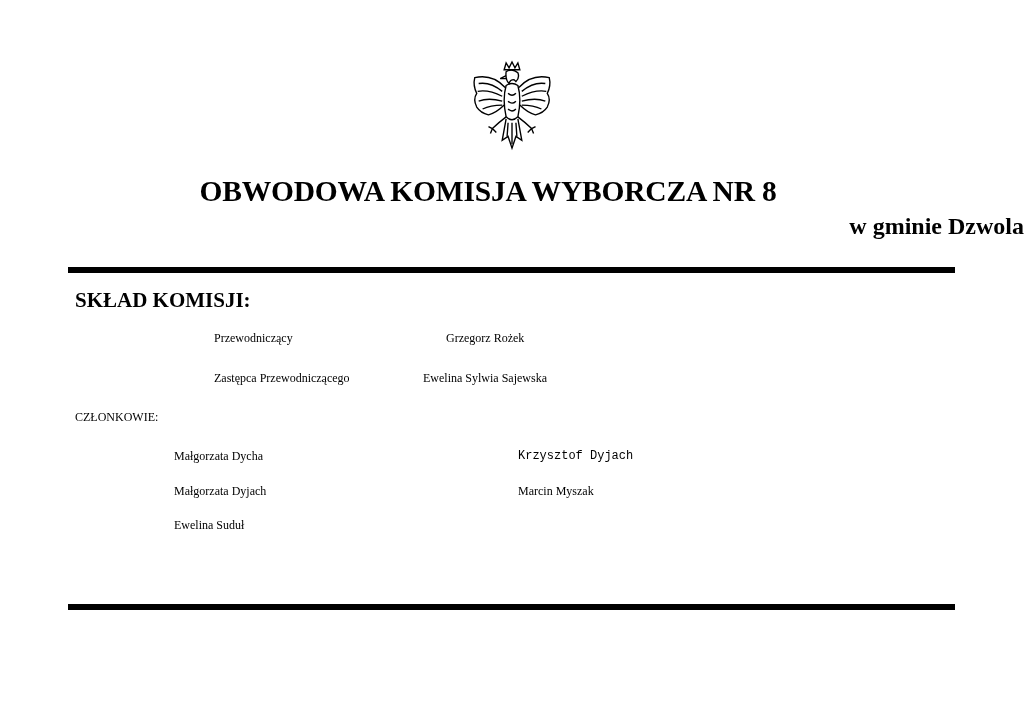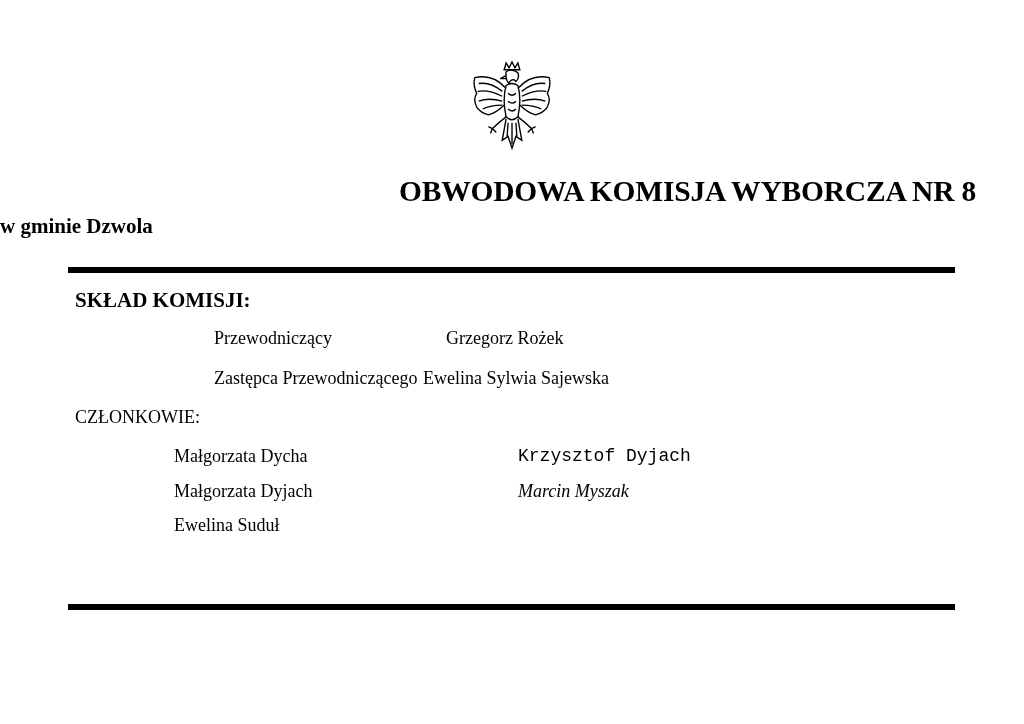--- a/index.html
+++ b/index.html
@@ -1,27 +1,27 @@
 <!DOCTYPE html>
 <html><head>
   <meta charset="utf-8">
   <style>
     html, body { margin: 0; padding: 0; background: #ffffff; }
     body { width: 1024px; height: 724px; position: relative; overflow: hidden;
            font-family: "Liberation Serif", "DejaVu Serif", serif; color: #000; }
     .emblem { position: absolute; left: 463px; top: 60px; width: 98px; height: 98px; }
-    .title { position: absolute; left: 0; width: 976px; top: 173px; text-align: right;
+    .title { position: absolute; left: 0; width: 976px; top: 173px; text-align: center;
              font-weight: bold; font-size: 29.5px; letter-spacing: -0.2px; line-height: 36px; }
-    .subtitle { position: absolute; left: 0; width: 1024px; top: 212px; text-align: left;
-                font-weight: bold; font-size: 21px; line-height: 28px; }
+    .subtitle { position: absolute; left: 0; width: 1024px; top: 212px; text-align: right;
+                font-weight: bold; font-size: 24px; line-height: 28px; }
     .rule { position: absolute; left: 68px; width: 887px; height: 6px; background: #000; }
     .rule.top { top: 267px; }
     .rule.bottom { top: 604px; }
     .section-head { position: absolute; left: 75px; top: 287px; font-weight: bold; font-size: 21px; line-height: 26px; }
-    .t { position: absolute; font-size: 18px; line-height: 20px; white-space: nowrap; }
+    .t { position: absolute; font-size: 12px; line-height: 20px; white-space: nowrap; }
   </style>
 </head>
 <body>
 
 <svg class="emblem" viewBox="0 0 100 100">
   <g fill="none" stroke="#000" stroke-width="1.4">
 
     <path d="M42 10 L44 3 L47 8 L50 2 L53 8 L56 3 L58 10 Z" fill="#fff"></path>
 
     <path d="M44 12 Q50 8 56 13 Q58 18 54 22 L52 20 Q48 20 47 24 Q43 20 44 12 Z"></path>
@@ -55,16 +55,16 @@
 <div class="t" style="left:446px; top:328px;">Grzegorz Rożek</div>
 
 <div class="t" style="left:214px; top:368px;text-align:right;">Zastępca Przewodniczącego</div>
 <div class="t" style="left:423px; top:368px;">Ewelina Sylwia Sajewska</div>
 
 <div class="t" style="left:75px; top:407px;">CZŁONKOWIE:</div>
 
 <div class="t" style="left:174px; top:446px;">Małgorzata Dycha</div>
 <div class="t" style="left:518px; top:446px;font-family:Liberation Mono, monospace;">Krzysztof Dyjach</div>
 <div class="t" style="left:174px; top:481px;">Małgorzata Dyjach</div>
-<div class="t" style="left:518px; top:481px;font-style:italic;">Marcin Myszak</div>
+<div class="t" style="left:518px; top:481px;">Marcin Myszak</div>
 <div class="t" style="left:174px; top:515px;">Ewelina Suduł</div>
 
 <div class="rule bottom"></div>
 
 </body></html>

